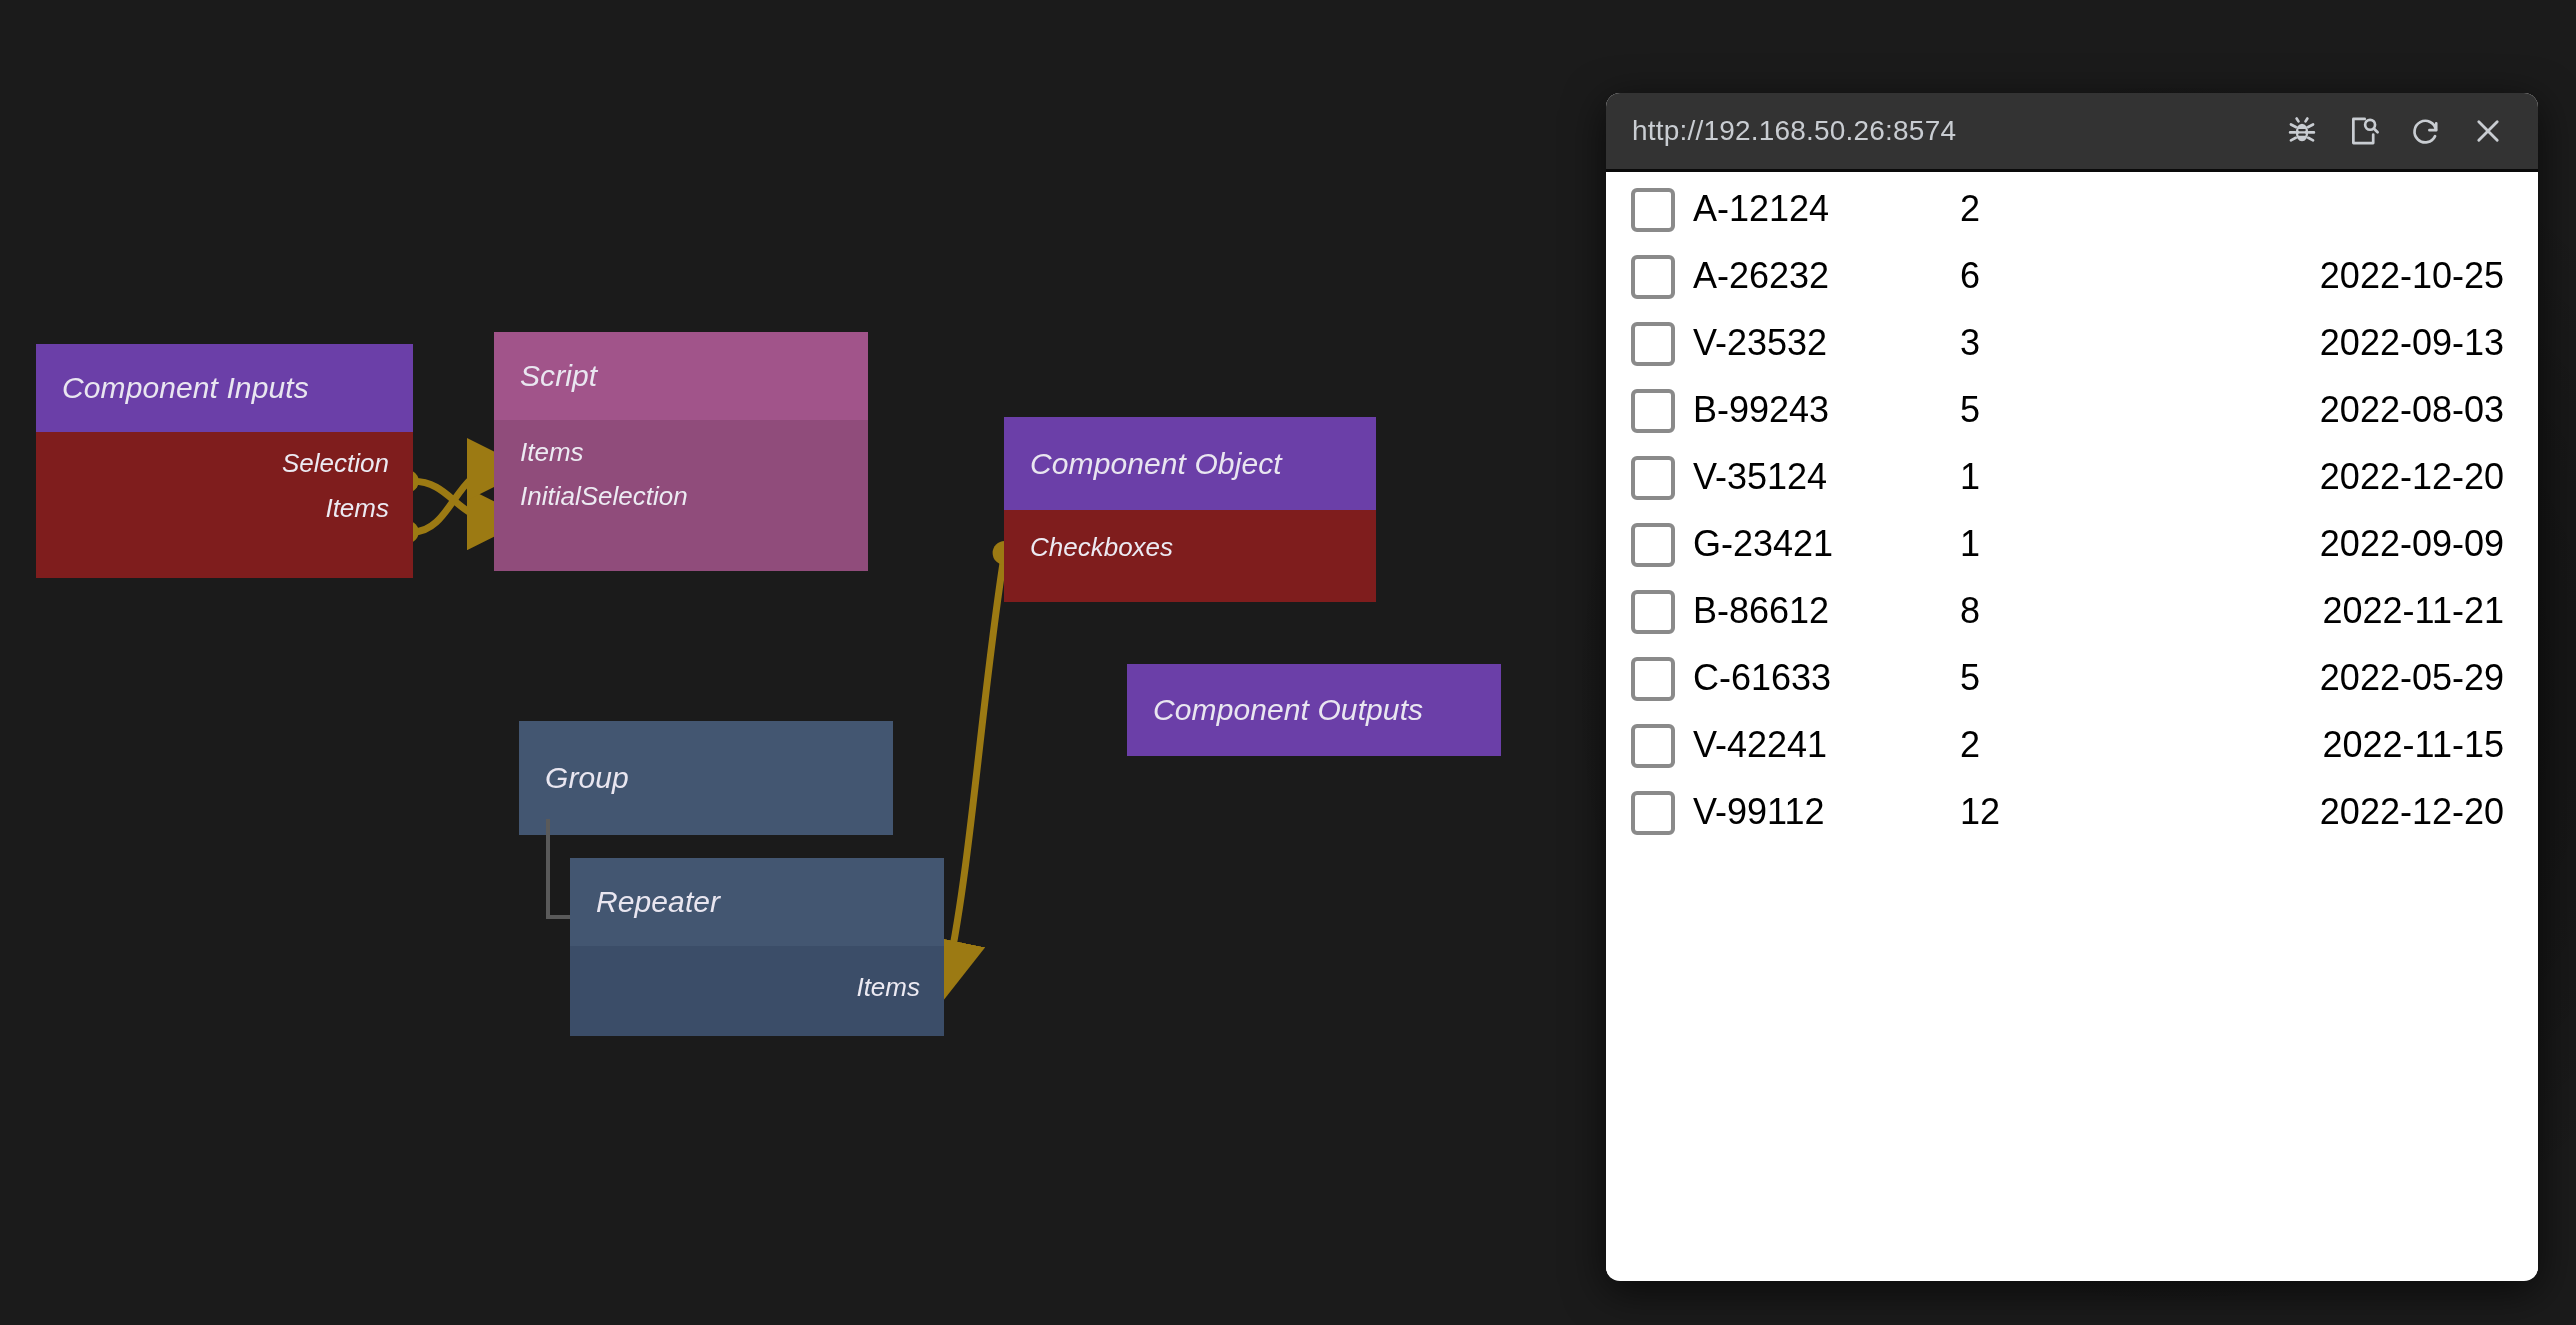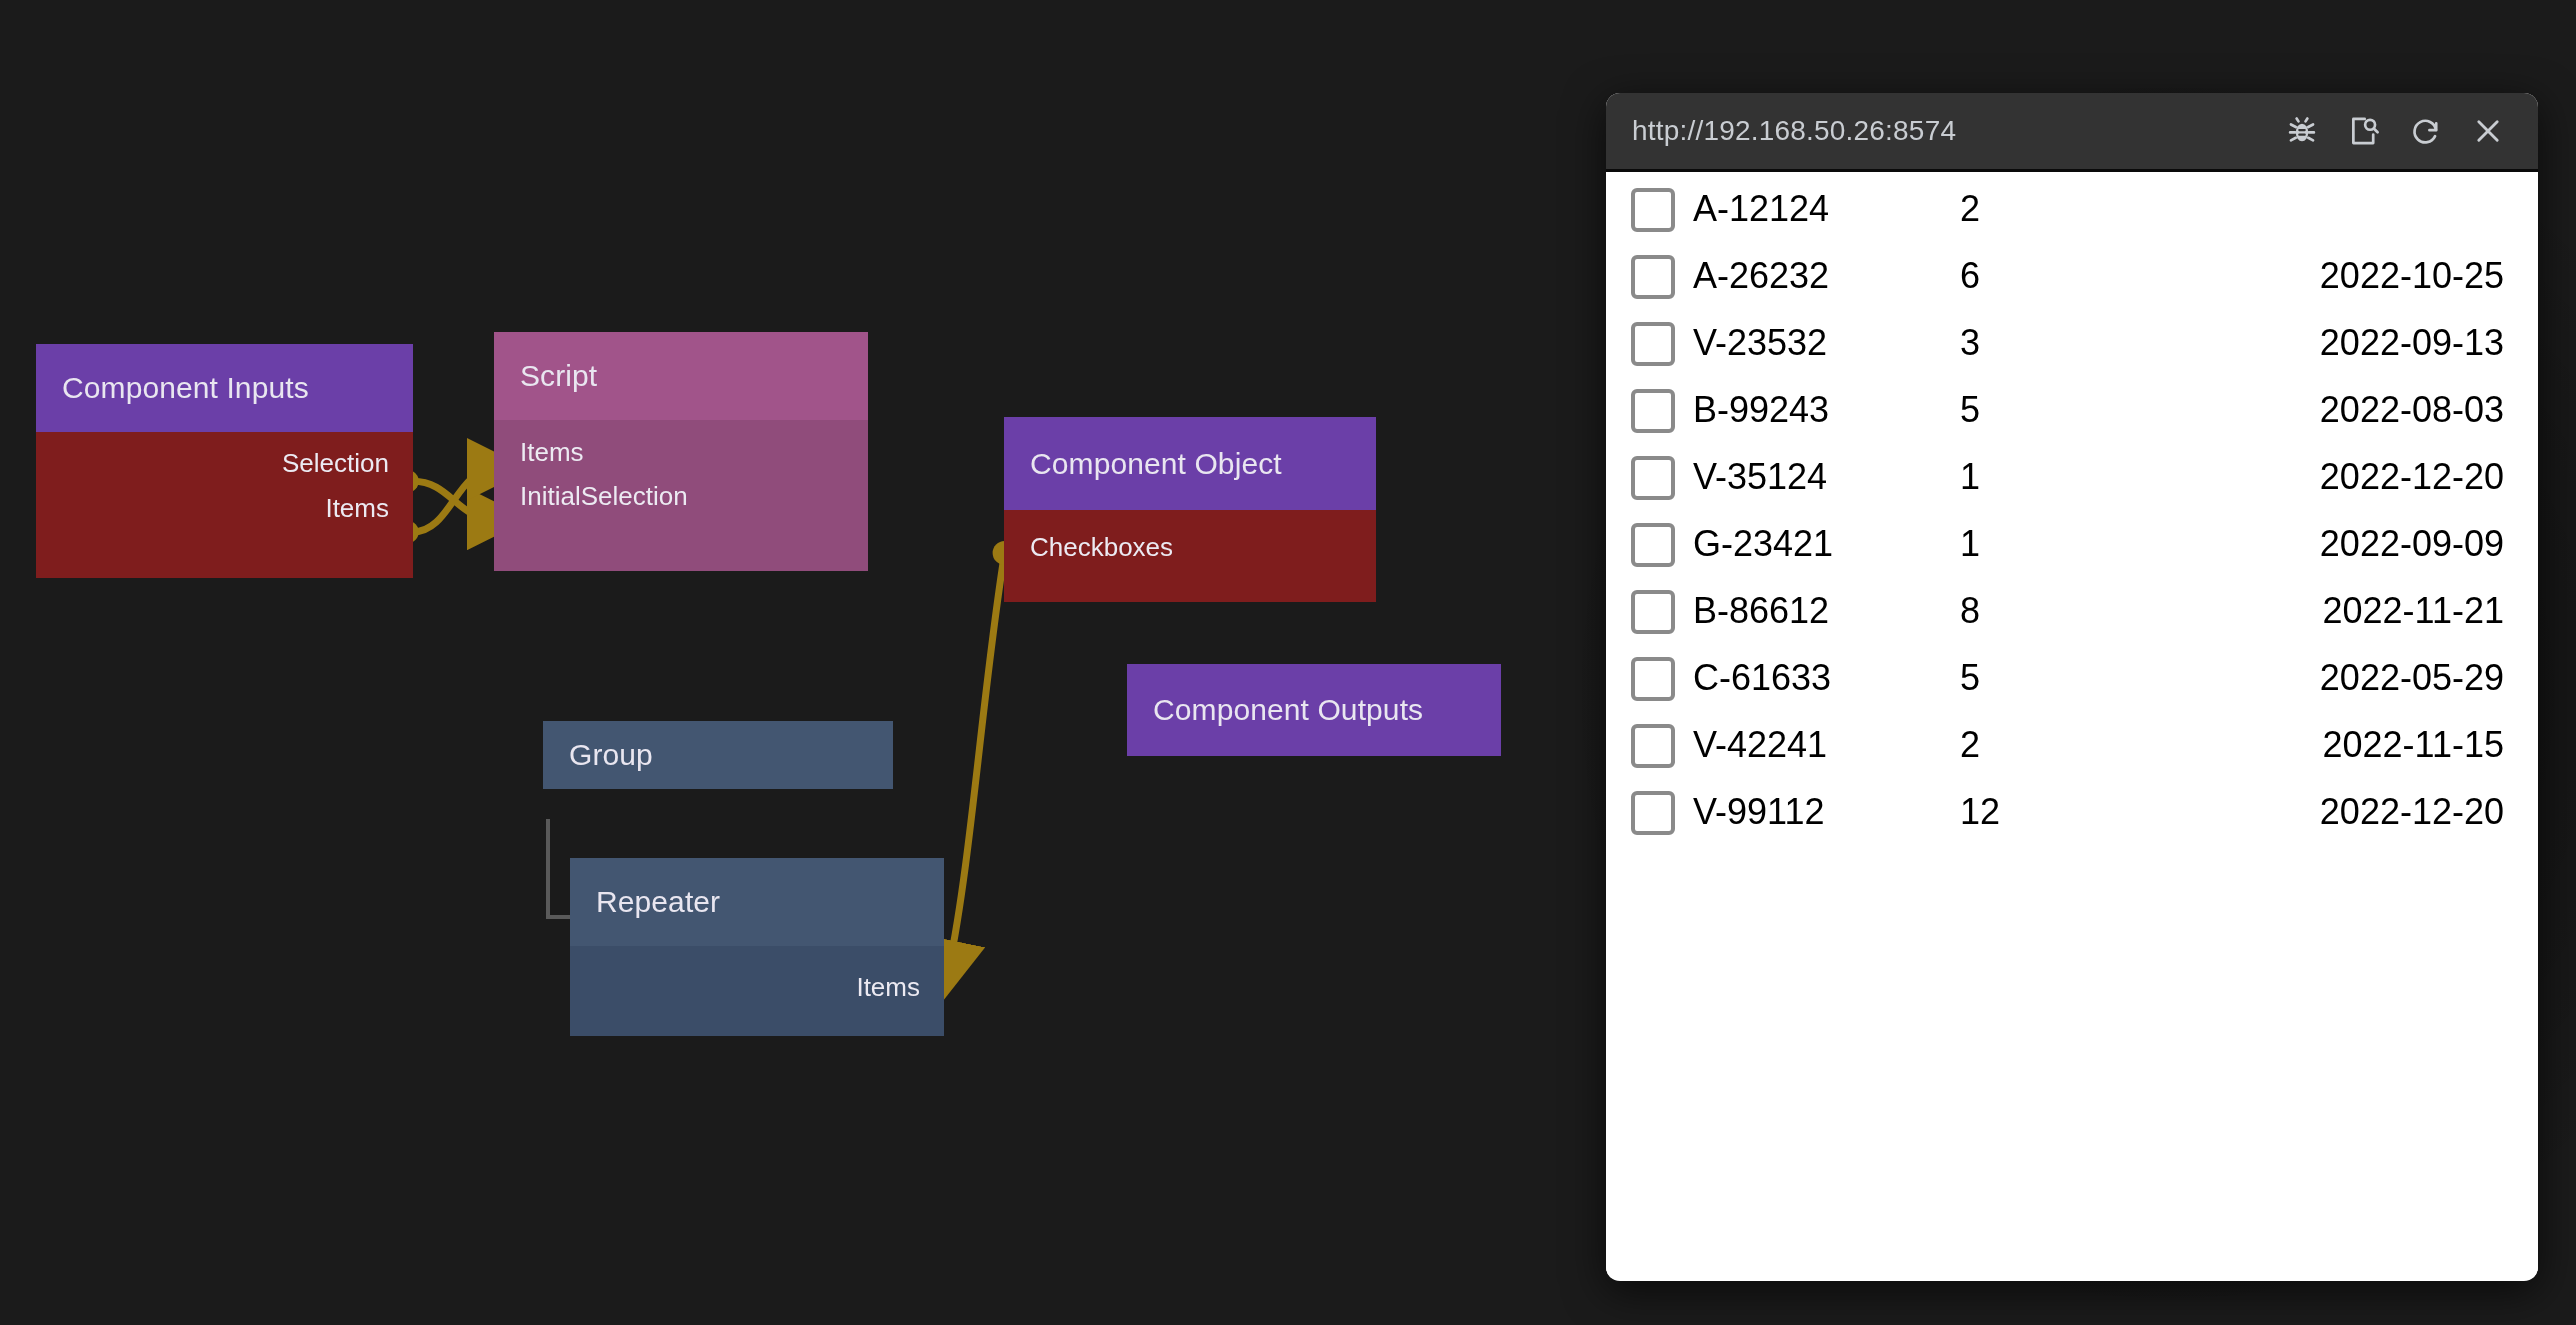--- a/index.html
+++ b/index.html
@@ -25,20 +25,21 @@
   #edge-layer {
     position: absolute;
     left: 0; top: 0;
     width: 2576px; height: 1325px;
     pointer-events: none;
   }
 
   .node {
     position: absolute;
     box-sizing: border-box;
+    font-style: italic;
   }
   .node-header {
     display: flex;
     align-items: center;
     padding-left: 26px;
     font-size: 30px;
     color: #e9e6f0;
     letter-spacing: 0.1px;
     box-sizing: border-box;
   }
@@ -236,21 +237,21 @@
     </div>
   </div>
 
   <div class="node n-purple" style="left:1127px; top:664px; width:374px; height:92px;">
     <div class="node-header" style="height:92px;">
       <span>Component Outputs</span>
     </div>
   </div>
 
   <div class="node n-blue" style="left:519px; top:721px; width:374px; height:90px;">
-    <div class="node-header" style="height:68px;margin-left:24px;">
+    <div class="node-header" style="height:114px;">
       <span>Group</span>
     </div>
   </div>
 
   <div class="tree-bracket" style="left:546px; top:819px; width:24px; height:96px;"></div>
 
   <div class="node n-blue" style="left:570px; top:837px; width:374px; height:177px;">
     <div class="node-header" style="height:88px;margin-top:21px;">
       <span>Repeater</span>
     </div>

